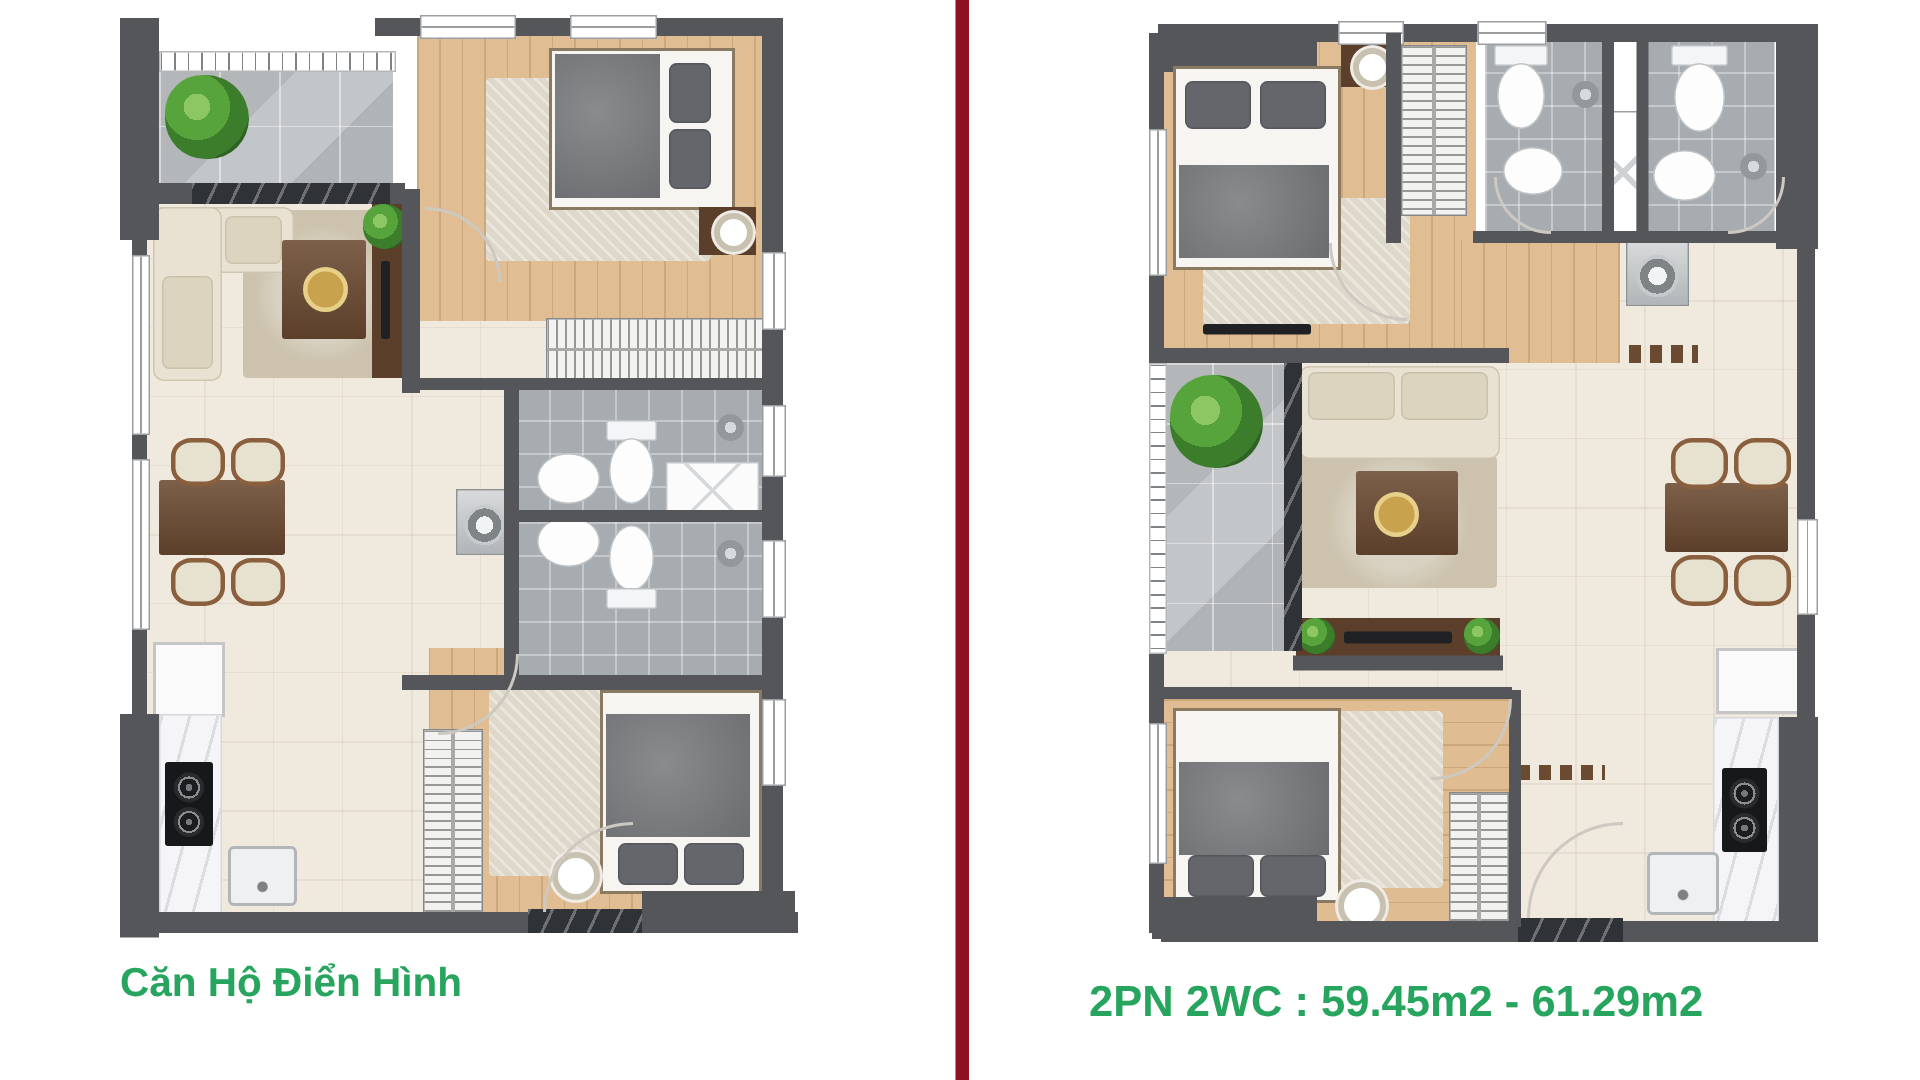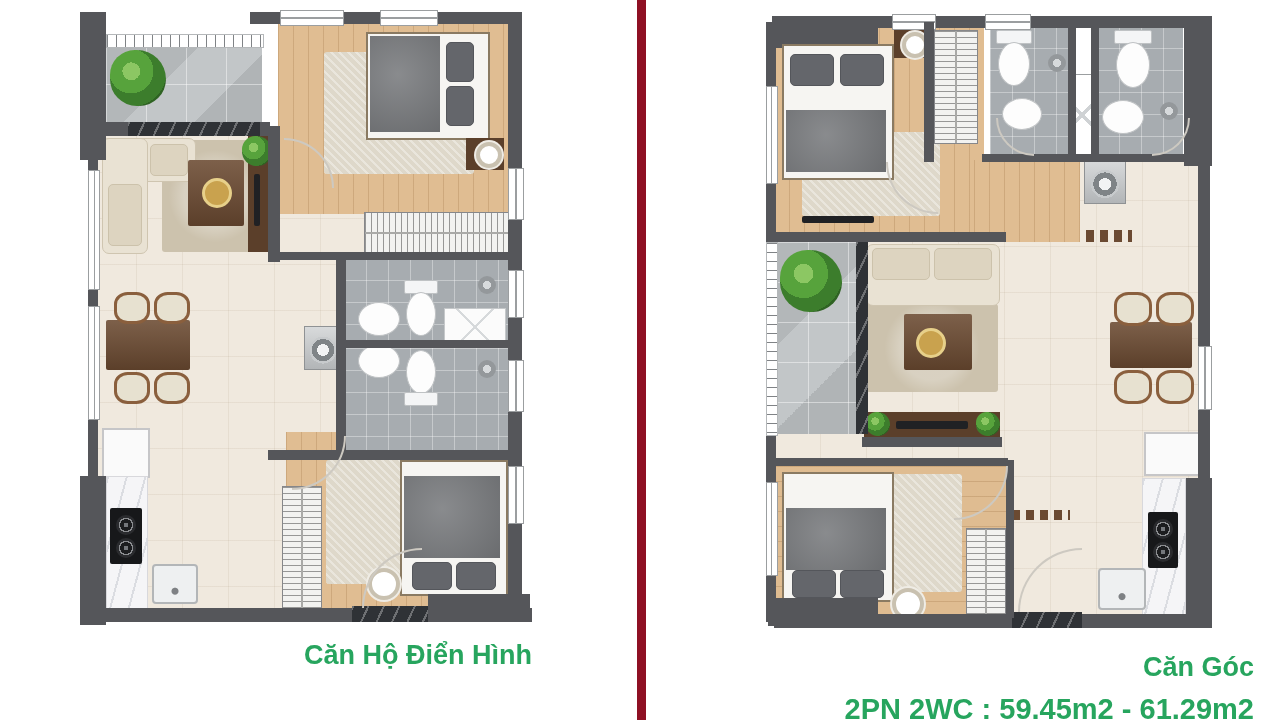--- a/index.html
+++ b/index.html
@@ -78,21 +78,21 @@
     background-image:linear-gradient(45deg,transparent 47%,#cfd2d4 47% 53%,transparent 53%),
                      linear-gradient(-45deg,transparent 47%,#cfd2d4 47% 53%,transparent 53%);}
   .dashrow{position:absolute;
     background:repeating-linear-gradient(to right,#6b4a32 0 8px,transparent 8px 14px);}
   .arc{position:absolute;border:2px solid #cdc9c1;background:transparent;}
   .arc-tl{border-right:none;border-bottom:none;border-radius:100% 0 0 0;}
   .arc-tr{border-left:none;border-bottom:none;border-radius:0 100% 0 0;}
   .arc-bl{border-right:none;border-top:none;border-radius:0 0 0 100%;}
   .arc-br{border-left:none;border-top:none;border-radius:0 0 100% 0;}
   .divider{position:absolute;top:0;height:720px;width:9px;left:637px;}
-  .caption{position:absolute;text-align:right;font-weight:700;color:#27a55e;}
+  .caption{position:absolute;text-align:left;font-weight:700;color:#27a55e;}
   .caption .t1{font-size:27px;margin:0 0 10px 0;}
   .caption .t2{font-size:27px;margin:0;}
   .caption-r .t1{font-size:27px;margin:0 0 10px 0;}
   .caption-r .t2{font-size:29px;margin:0;}
 </style>
 </head>
 <body>
 
 <div class="plan" style="left:80px;top:8px;width:452px;height:617px">
 
@@ -283,15 +283,14 @@
   <div class="w" style="left:96px;top:423px;width:140px;height:10px"></div>
 
   <div class="arc arc-bl" style="left:230px;top:104px;width:36px;height:36px"></div>
   <div class="arc arc-br" style="left:386px;top:104px;width:36px;height:36px"></div>
   <div class="arc arc-bl" style="left:120px;top:148px;width:50px;height:50px"></div>
   <div class="arc arc-br" style="left:188px;top:452px;width:52px;height:52px"></div>
   <div class="arc arc-tl" style="left:252px;top:534px;width:62px;height:62px"></div>
 </div>
 
 <div class="caption caption-r" style="left: 726px; top: 652px; width: 528px; color: rgb(39, 165, 94);">
-  <p class="t1">Căn Góc</p>
   <p class="t2">2PN 2WC : 59.45m2 - 61.29m2</p>
 </div>
 
 </body></html>

